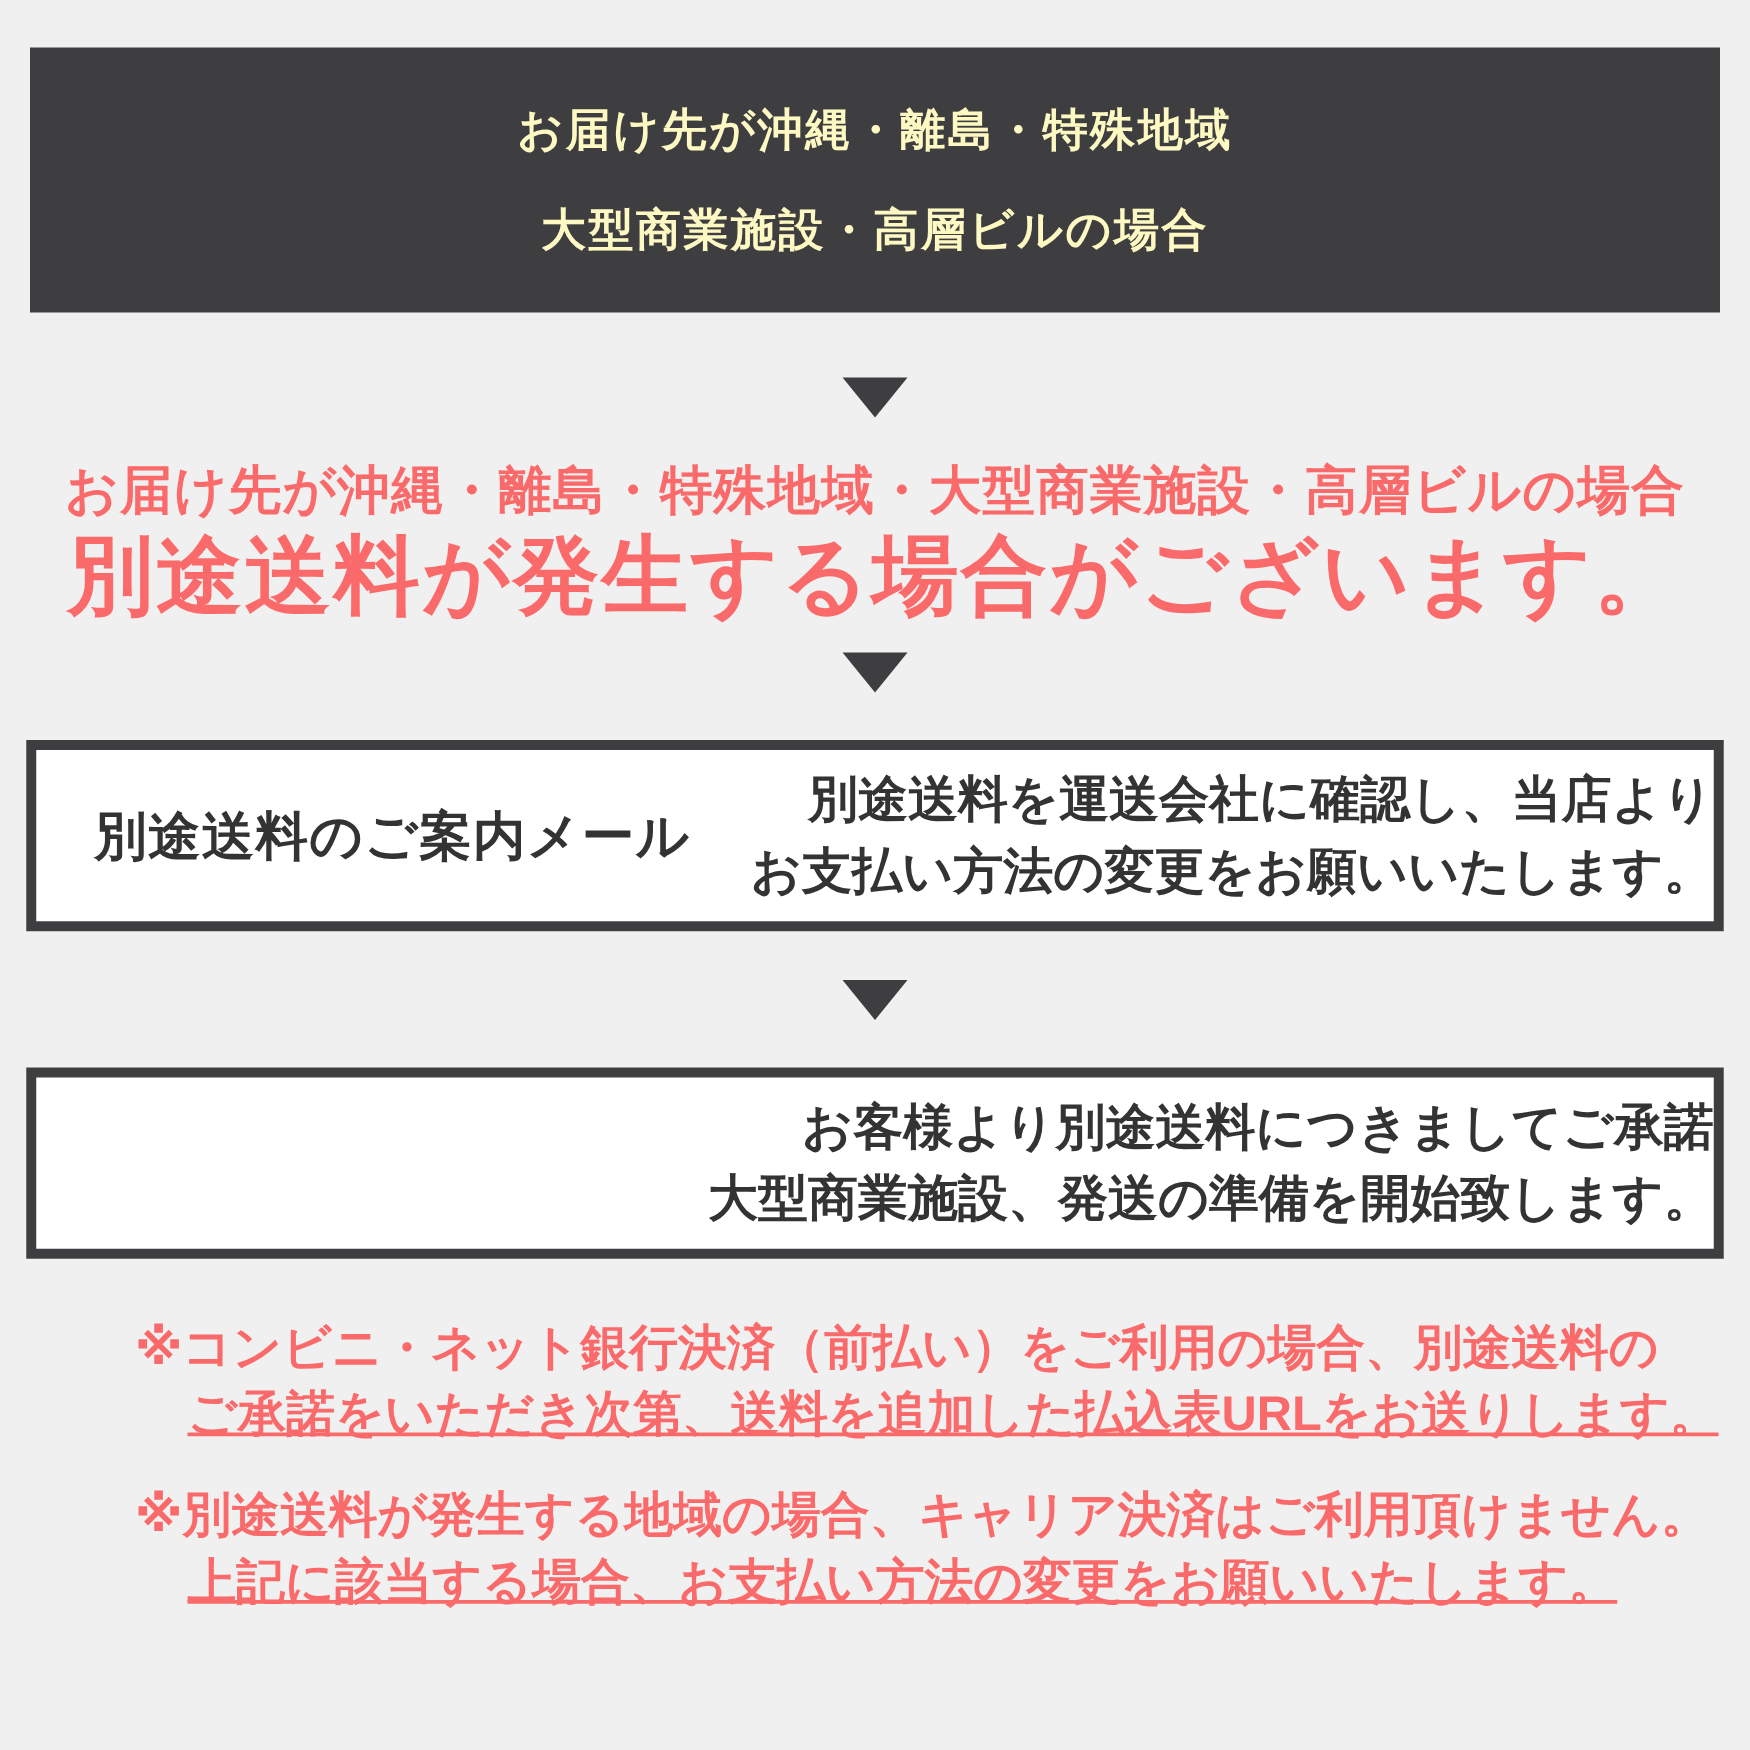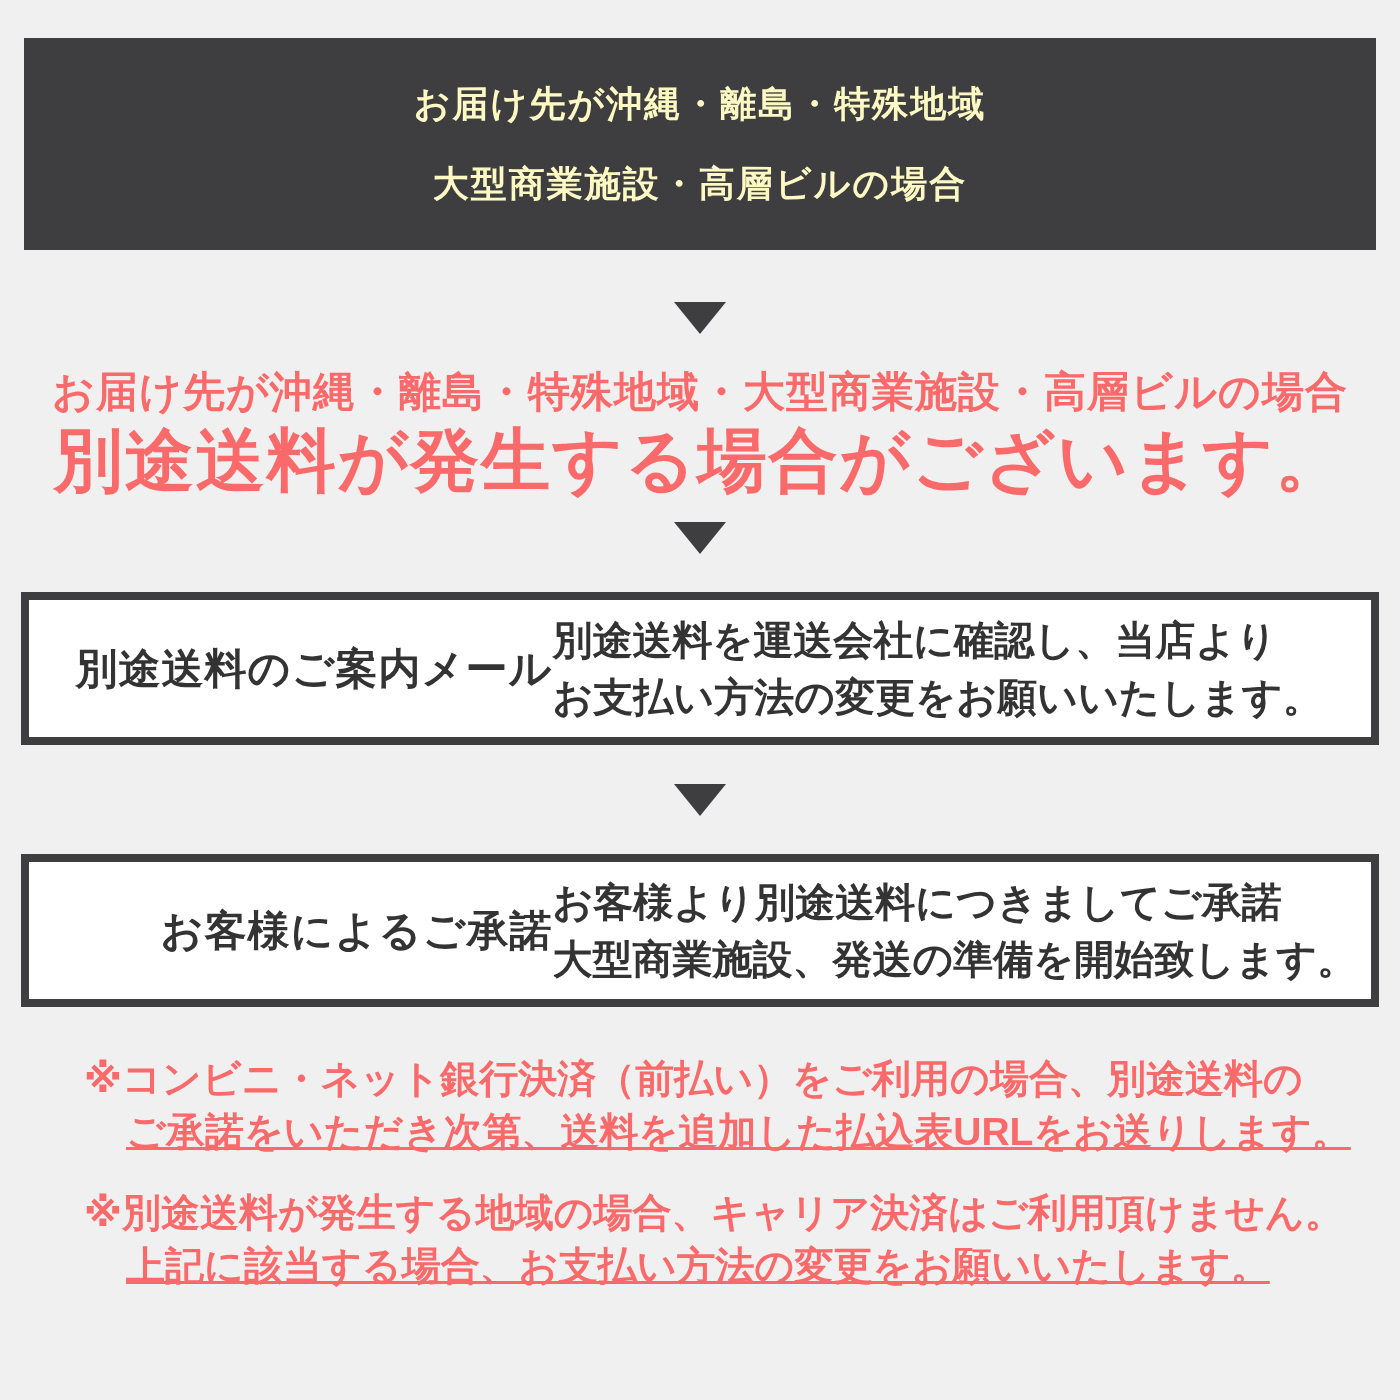--- a/index.html
+++ b/index.html
@@ -57,22 +57,23 @@
     text-align:right;
     font-size:42px;
     letter-spacing:1px;
     white-space:nowrap;
     font-family:Liberation Serif, serif;
   }
   .step-text{
     flex:1;
     font-size:40px;line-height:57px;
     white-space:nowrap;
+    text-align:right;
   }
-  .notes{color:var(--accent-red);font-size:39px;}
+  .notes{color:var(--accent-red);font-size:39px;padding-left:24px;}
   .note{margin-left:84px;margin-right:30px;line-height:53px;white-space:nowrap;}
   .note-1{margin-top:45px;}
   .note-2{margin-top:28px;}
   .note-cont{padding-left:42px;text-decoration:underline;}
 </style>
 </head>
 <body>
 
 <div class="header-banner">
   <div>お届け先が沖縄・離島・特殊地域</div>
@@ -92,21 +93,20 @@
   <div class="step-label">別途送料のご案内メール</div>
   <div class="step-text">
     <div>別途送料を運送会社に確認し、当店より</div>
     <div>お支払い方法の変更をお願いいたします。</div>
   </div>
 </div>
 
 <div class="down-arrow arrow-3"></div>
 
 <div class="step-box">
-  <div class="step-label">お客様によるご承諾</div>
   <div class="step-text">
     <div>お客様より別途送料につきましてご承諾</div>
     <div>大型商業施設、発送の準備を開始致します。</div>
   </div>
 </div>
 
 <div class="notes">
   <div class="note note-1">
     <div>※コンビニ・ネット銀行決済（前払い）をご利用の場合、別途送料の</div>
     <div class="note-cont">ご承諾をいただき次第、送料を追加した払込表URLをお送りします。</div>

